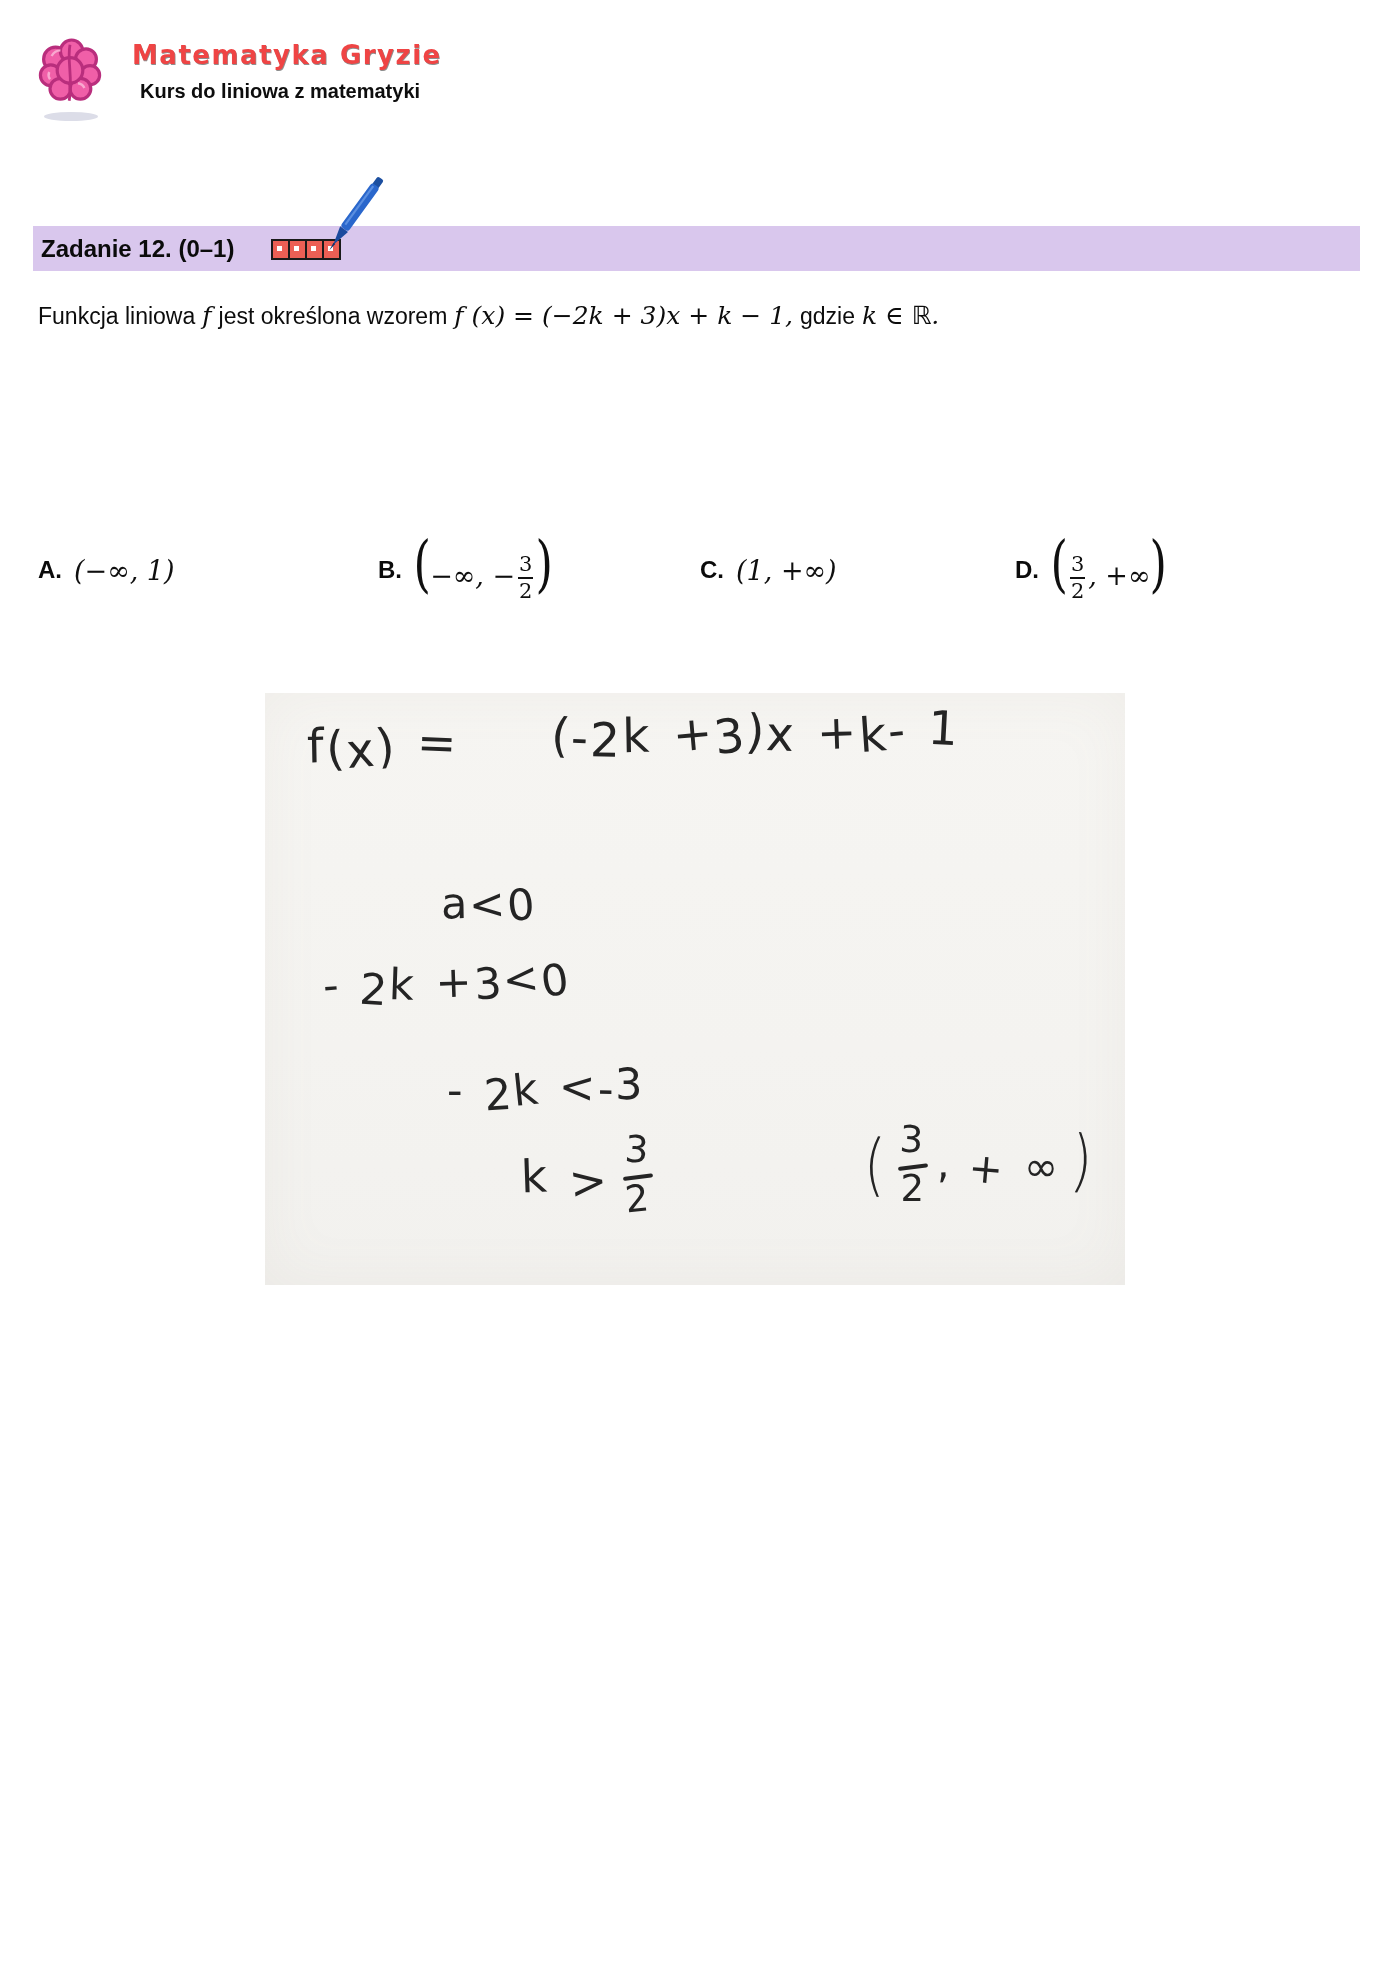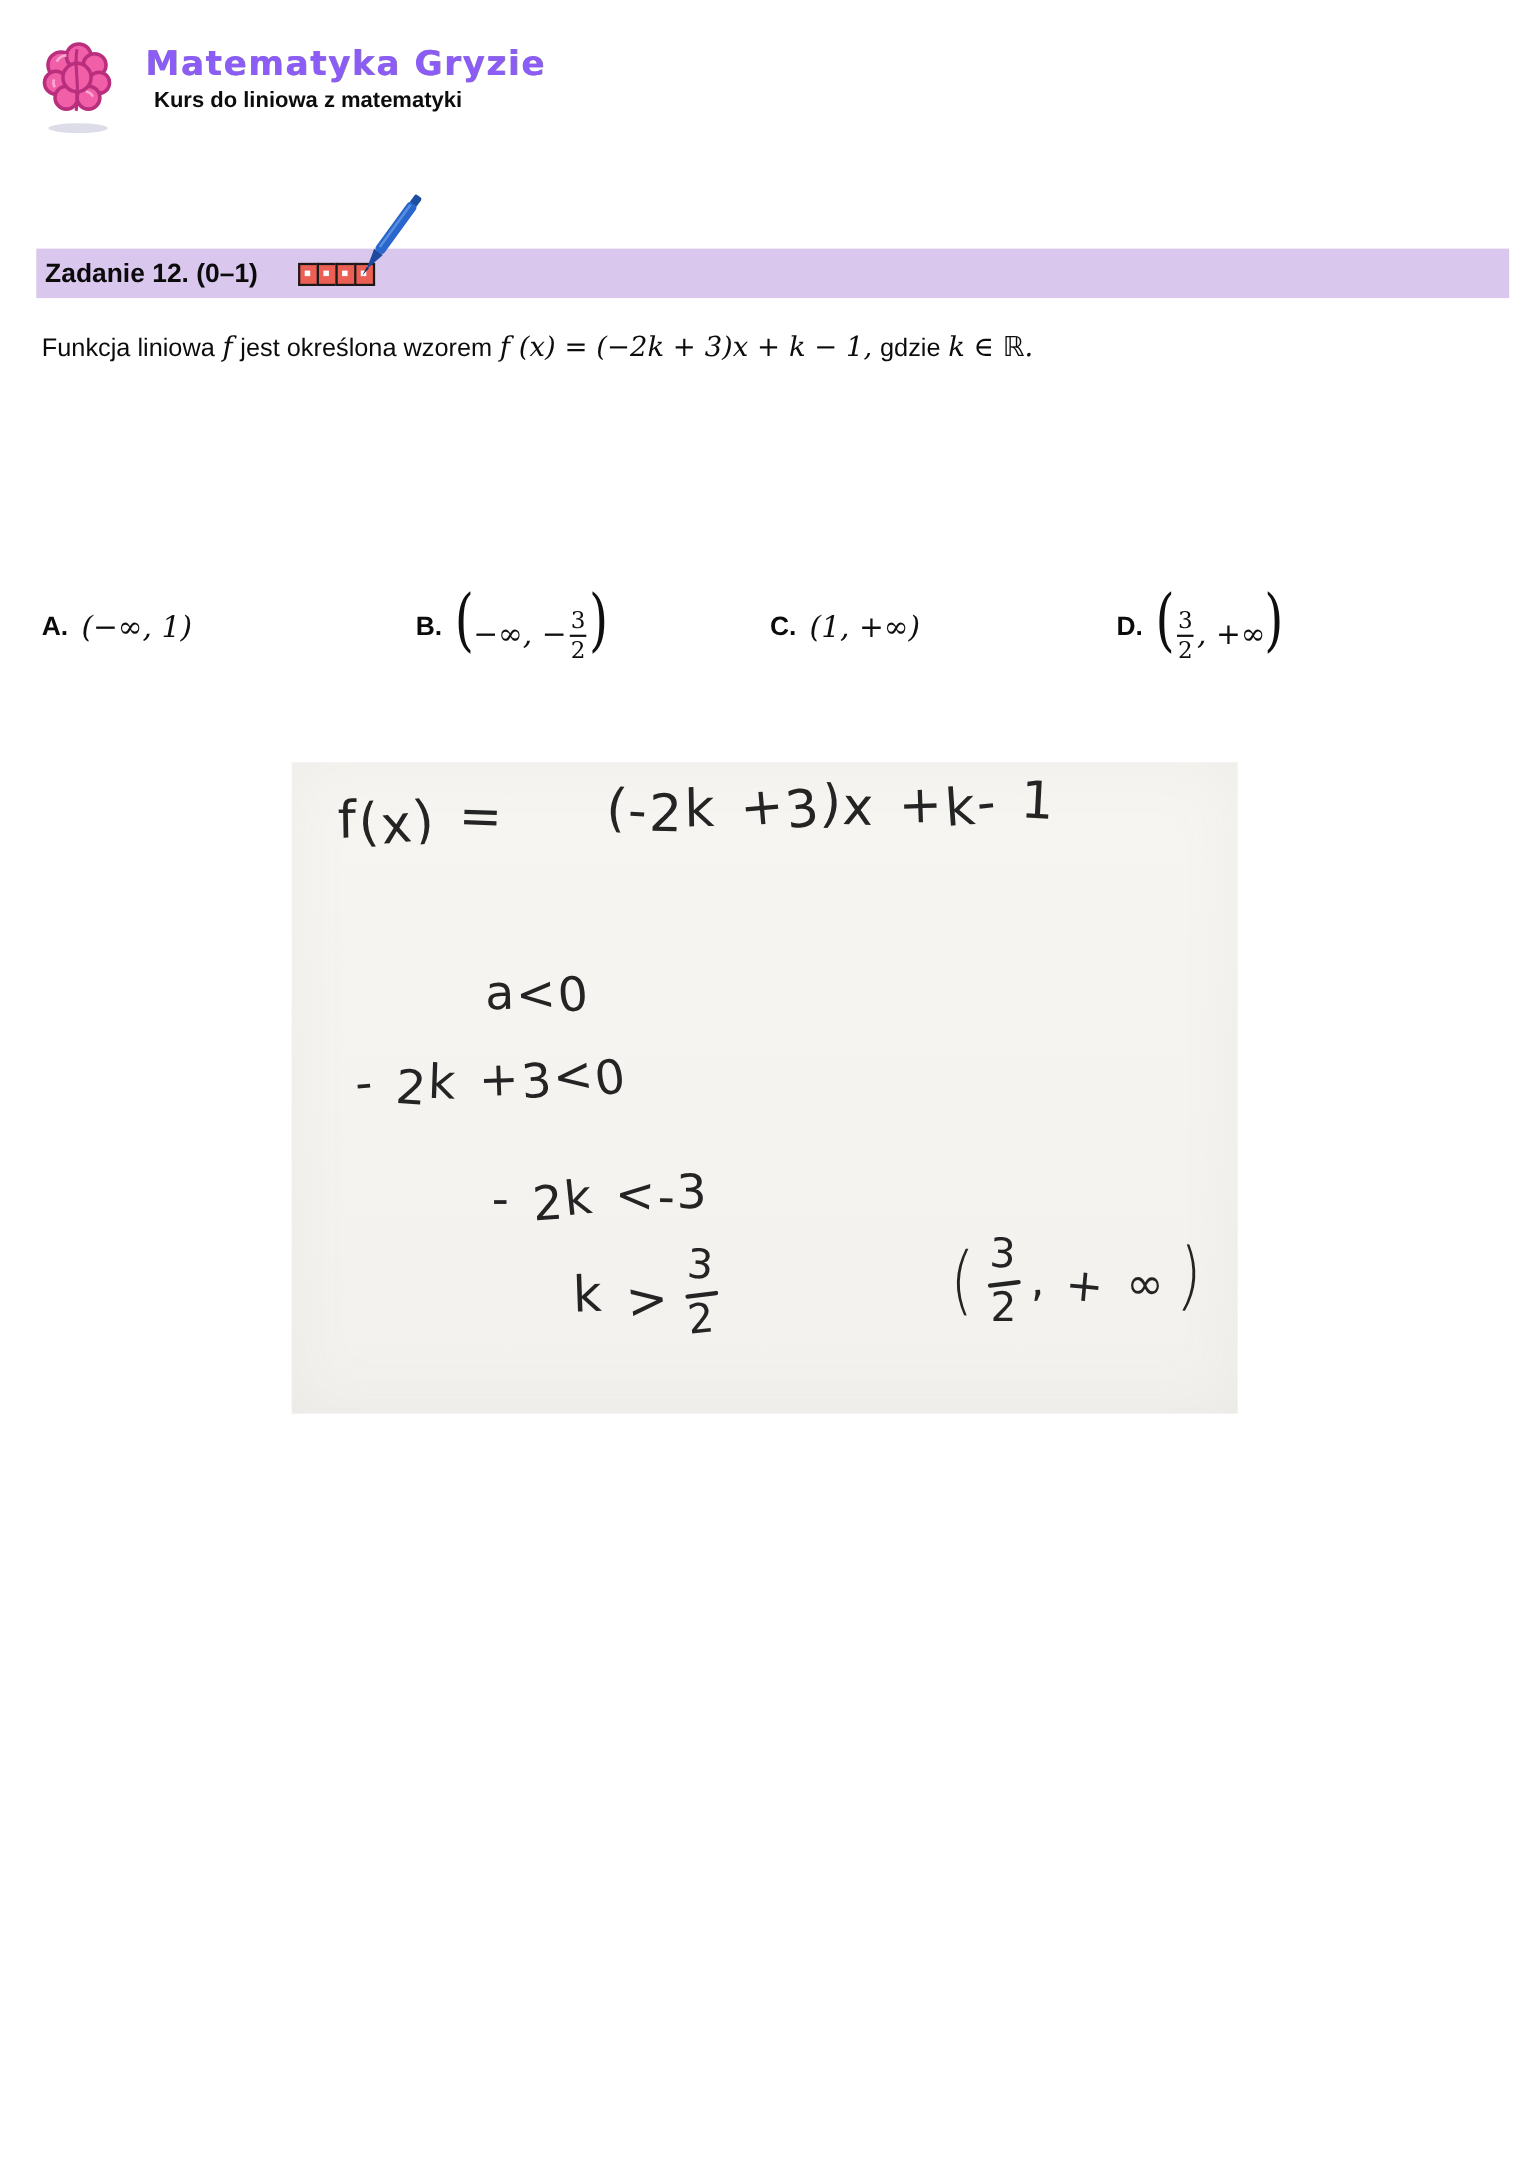--- a/index.html
+++ b/index.html
@@ -4,26 +4,26 @@
 <title>Matematyka Gryzie</title>
 <style>
   html,body{margin:0;padding:0;background:#ffffff;}
   .page{position:relative;width:1400px;height:1980px;background:#ffffff;overflow:hidden;
         font-family:"Liberation Sans",sans-serif;color:#111;}
 
   
   .brand{position:absolute;left:30px;top:30px;width:600px;height:100px;}
   .logo{position:absolute;left:0;top:2px;width:80px;height:80px;}
   .logo-shadow{position:absolute;left:14px;top:82px;width:54px;height:9px;background:#dcdde8;border-radius:50%;}
-  .brand-title{position:absolute;left:102px;top:10px;font-size:31px;font-weight:bold;color:#8b5cf6;
+  .brand-title{position:absolute;left:102px;top:10px;font-size:26px;font-weight:bold;color:#ef4444;
                letter-spacing:1.5px;font-family:"DejaVu Sans",sans-serif;text-shadow:0.6px 0.6px 0 #8f8f8f;}
   .brand-subtitle{position:absolute;left:110px;top:50px;font-size:20px;font-weight:bold;color:#0d0d0d;}
 
   
-  .task-bar{position:absolute;left:33px;top:226px;width:1327px;height:45px;background:#d9c7ed;padding-left:12px;}
+  .task-bar{position:absolute;left:33px;top:226px;width:1327px;height:45px;background:#d9c7ed;}
   .task-title{position:absolute;left:8px;top:0;line-height:45px;font-size:24px;font-weight:bold;color:#0b0b0b;}
   .answer-boxes{position:absolute;left:240px;top:13px;display:flex;}
   .answer-box{width:15px;height:17px;background:#ec5f55;border:2px solid #1a1a1a;margin-left:-2px;position:relative;}
   .answer-box::after{content:"";position:absolute;left:4px;top:5px;width:5px;height:5px;background:#fff;}
   .pen{position:absolute;left:303px;top:-60px;width:28px;height:108px;transform:rotate(36deg);}
 
   
   .para{position:absolute;left:38px;font-size:23px;color:#0c0c0c;white-space:nowrap;}
   .p-intro{top:278px;}
   .p-instruction{top:360px;font-weight:bold;}

